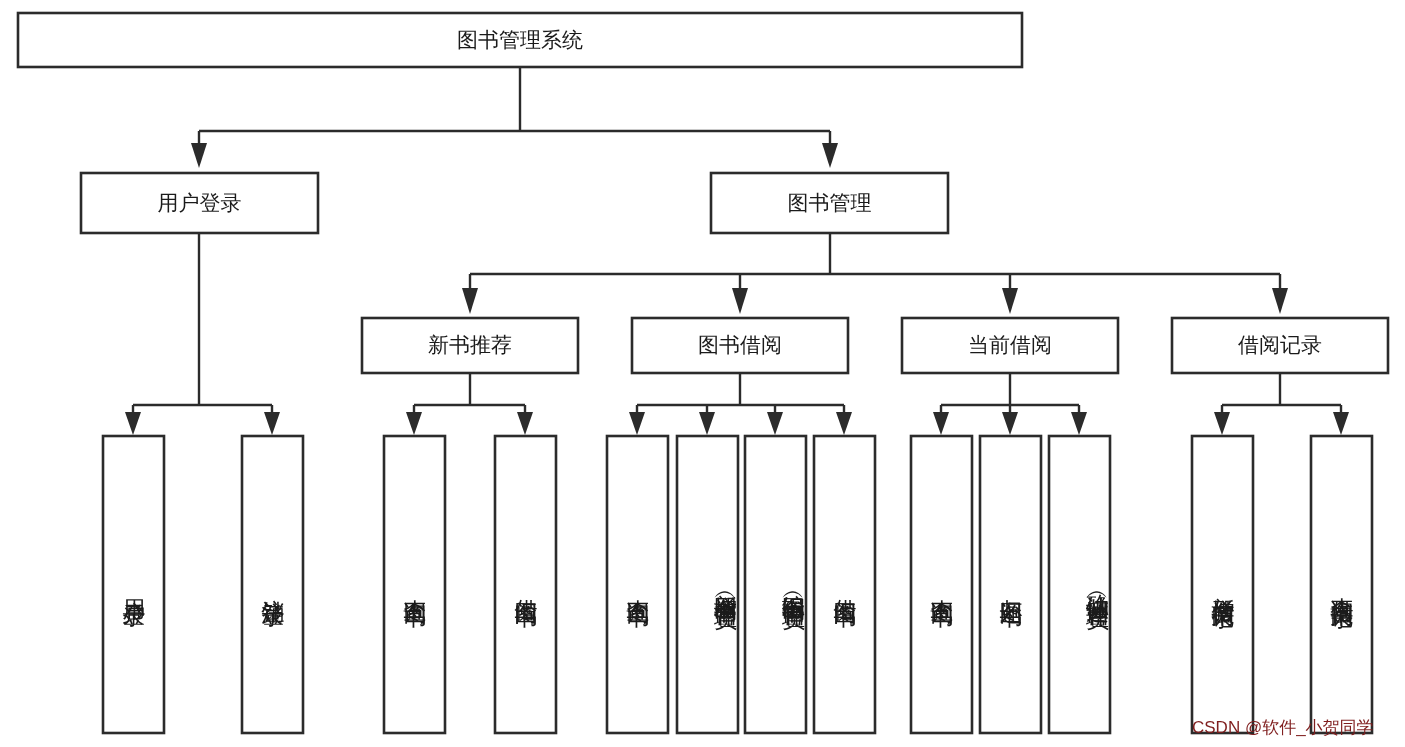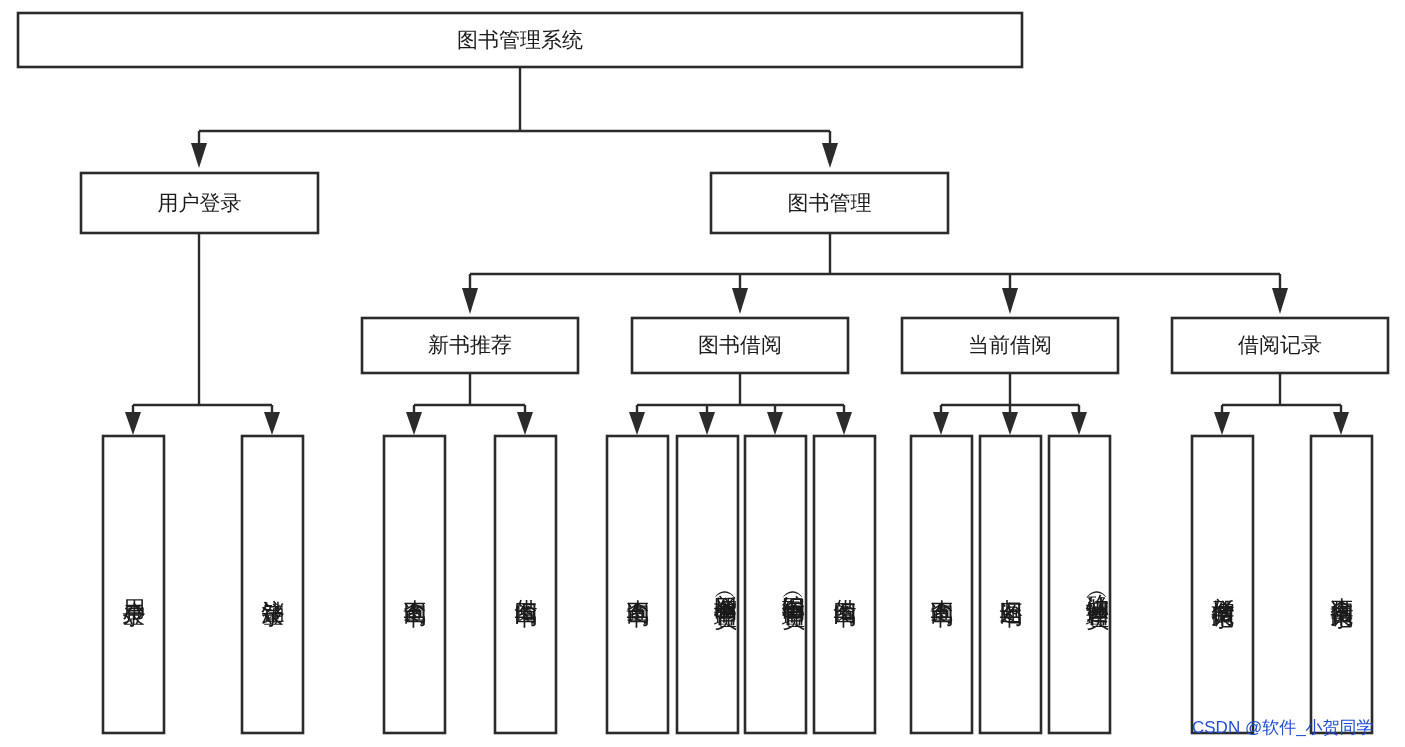--- a/index.html
+++ b/index.html
@@ -63,21 +63,21 @@
     justify-content: center;
     text-align: center;
     white-space: nowrap;
     pointer-events: none;
     user-select: none;
   }
   .watermark {
     position: absolute;
     font-family: "Liberation Sans", "DejaVu Sans", sans-serif;
     font-size: 17px;
-    color: #1d4ed8;
+    color: #7f1d1d;
     white-space: nowrap;
     user-select: none;
   }
 </style>
 </head>
 <body>
 
 <div id="diagram-root">
 
   <svg class="diagram-canvas" viewBox="0 0 1405 747" xmlns="http://www.w3.org/2000/svg">

